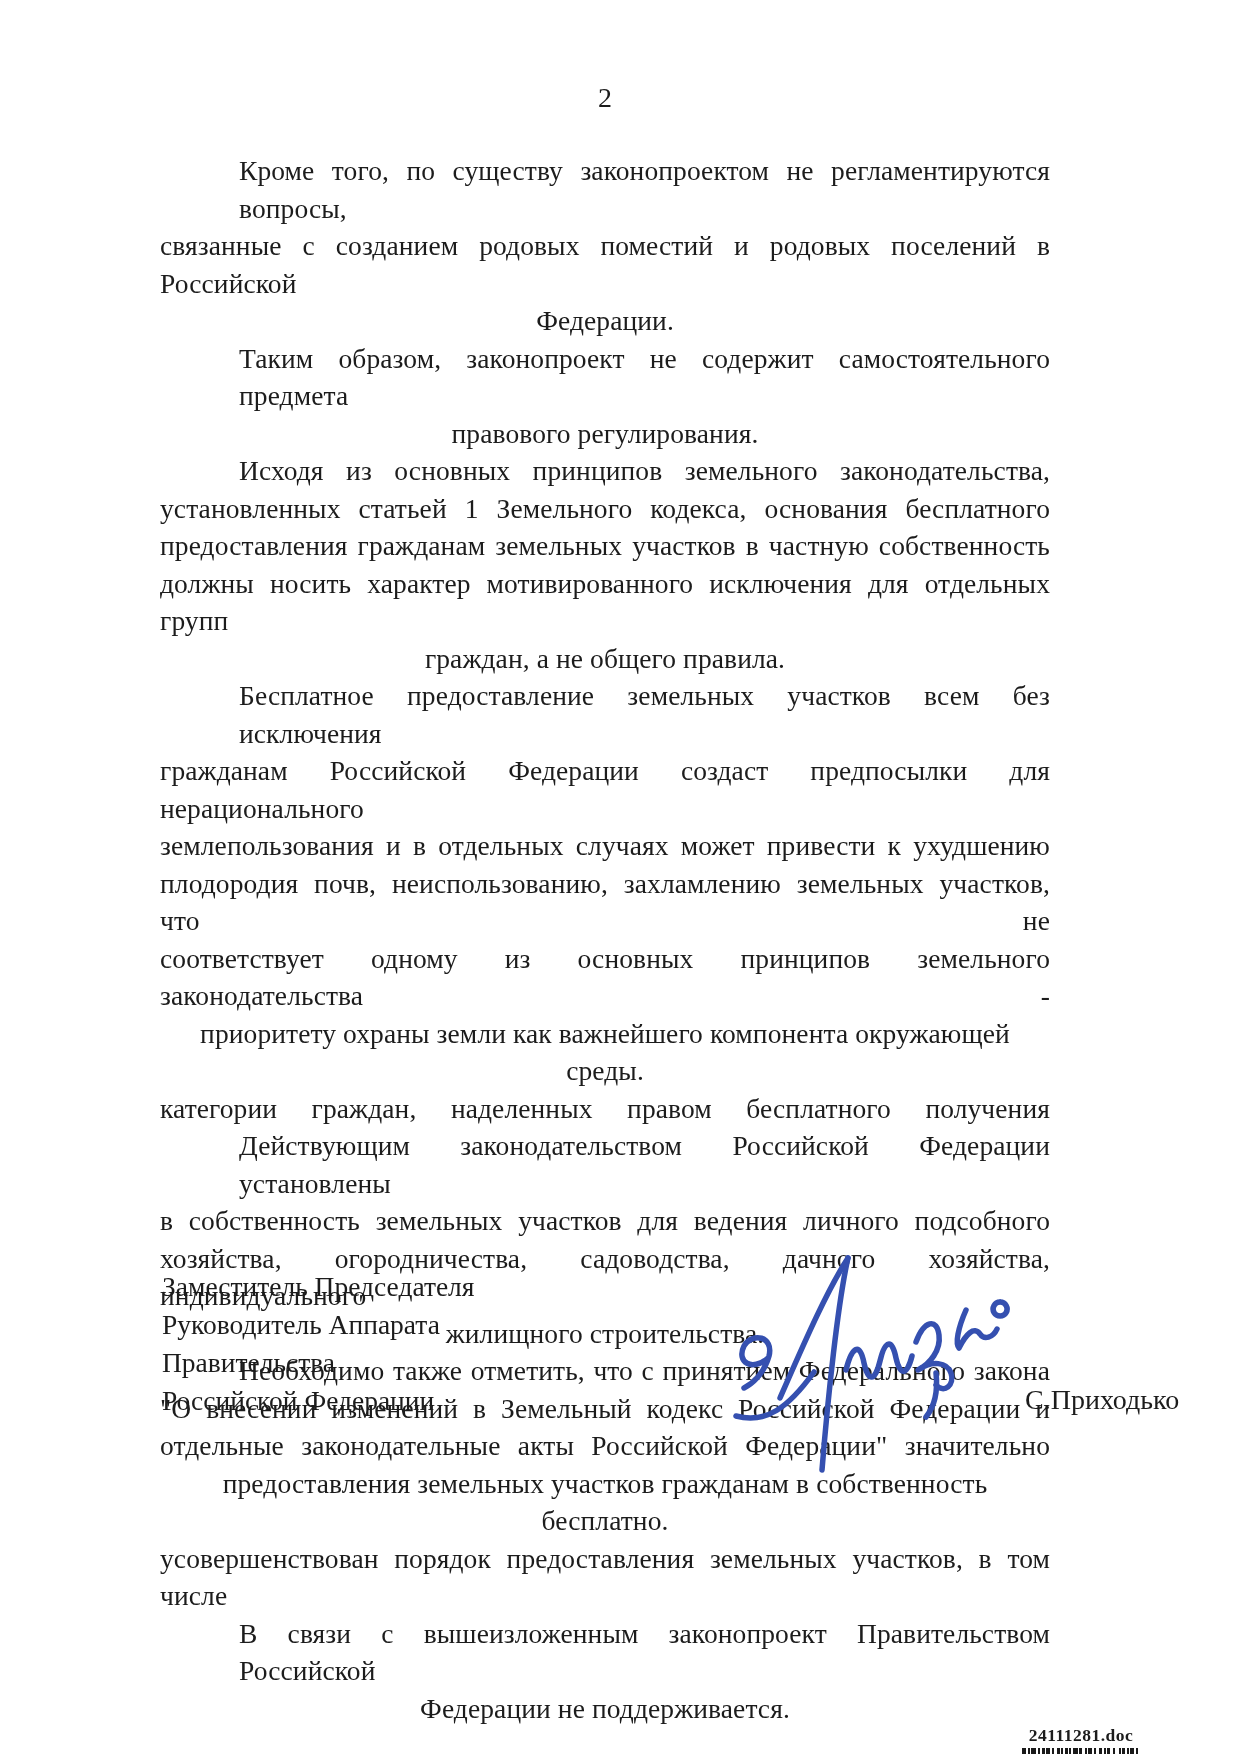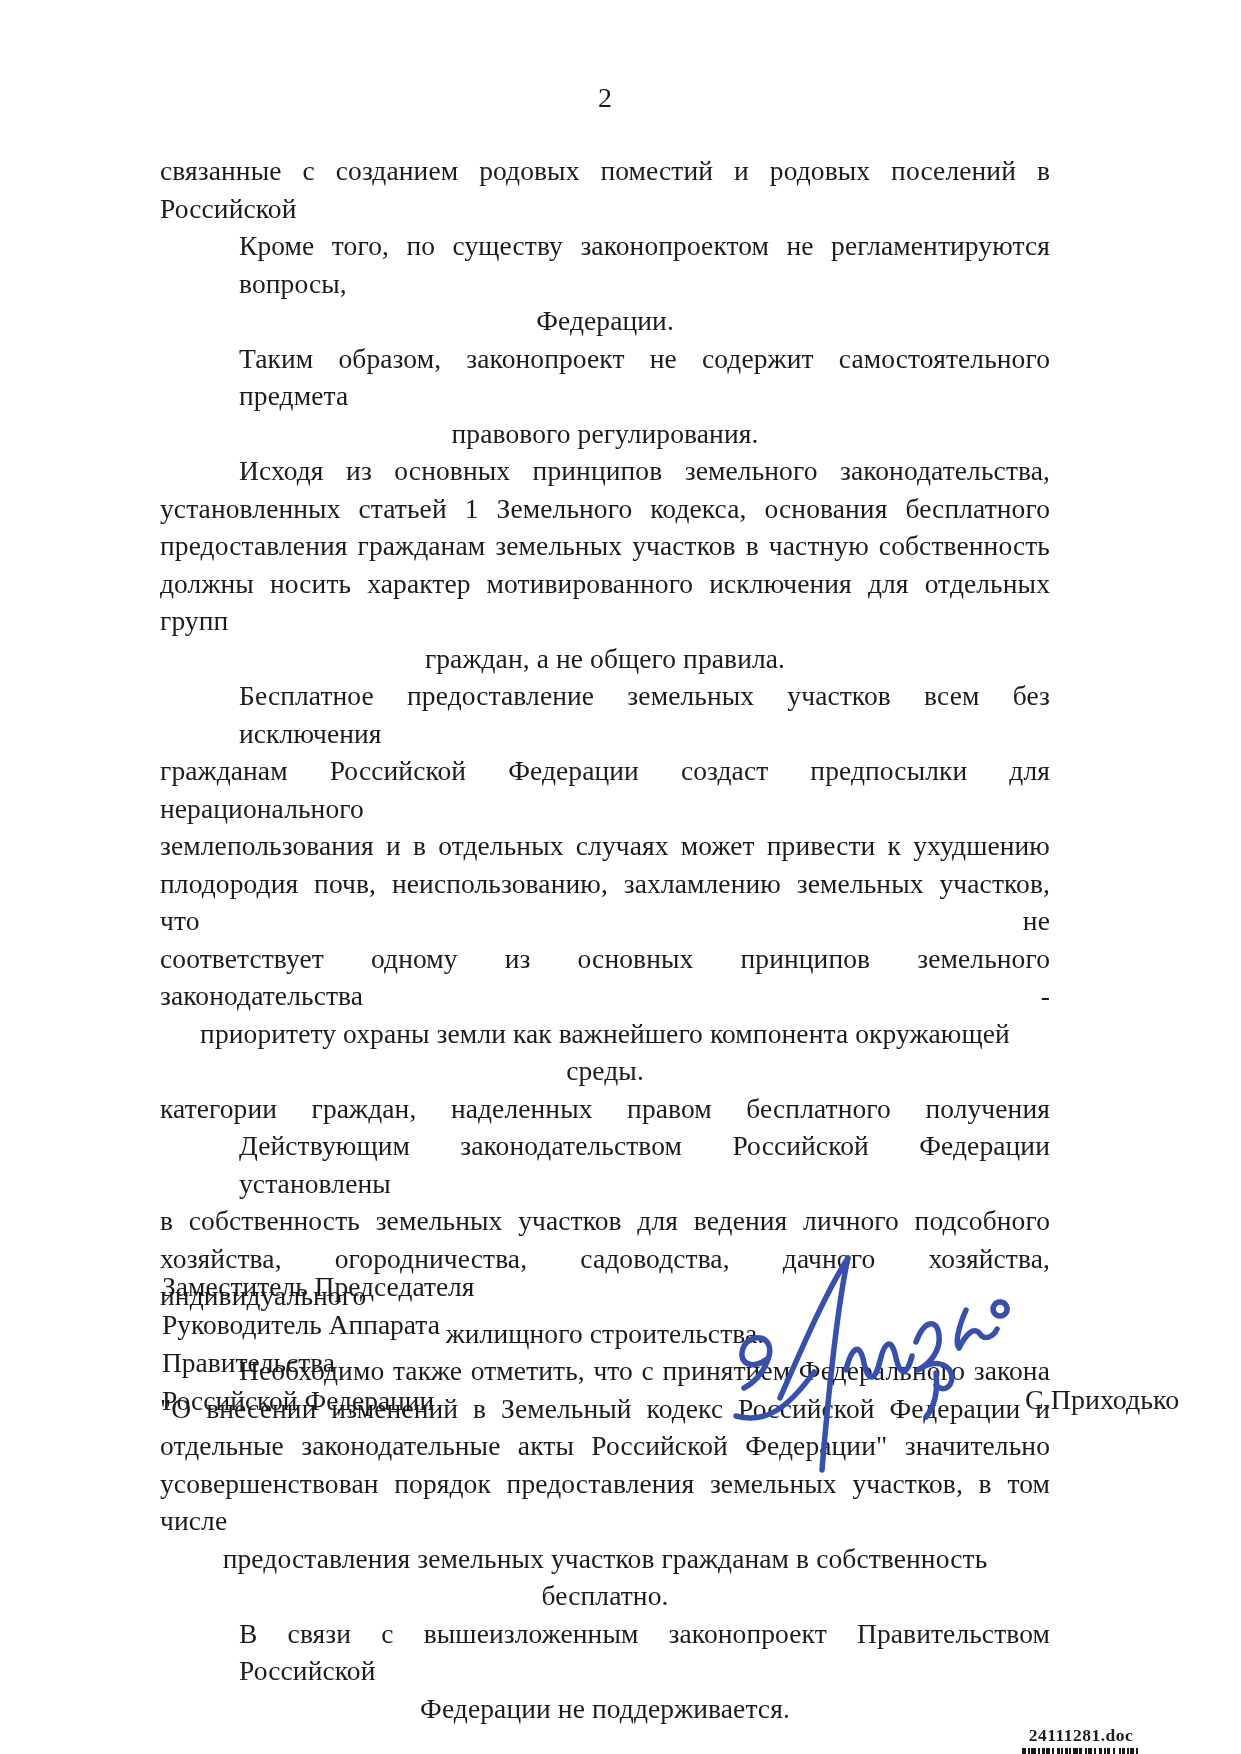--- a/index.html
+++ b/index.html
@@ -40,22 +40,22 @@
 </style>
 </head>
 <body>
 
 <div class="page">
 
   <div class="page-num">2</div>
 
   <div class="doc-body">
     <div class="para">
+      <div class="line first">Кроме того, по существу законопроектом не регламентируются вопросы,</div>
       <div class="line">связанные с созданием родовых поместий и родовых поселений в Российской</div>
-      <div class="line first">Кроме того, по существу законопроектом не регламентируются вопросы,</div>
       <div class="line last">Федерации.</div>
     </div>
     <div class="para">
       <div class="line first">Таким образом, законопроект не содержит самостоятельного предмета</div>
       <div class="line last">правового регулирования.</div>
     </div>
     <div class="para">
       <div class="line first">Исходя из основных принципов земельного законодательства,</div>
       <div class="line">установленных статьей 1 Земельного кодекса, основания бесплатного</div>
       <div class="line">предоставления гражданам земельных участков в частную собственность</div>
@@ -74,22 +74,22 @@
       <div class="line">категории граждан, наделенных правом бесплатного получения</div>
       <div class="line first">Действующим законодательством Российской Федерации установлены</div>
       <div class="line">в собственность земельных участков для ведения личного подсобного</div>
       <div class="line">хозяйства, огородничества, садоводства, дачного хозяйства, индивидуального</div>
       <div class="line last">жилищного строительства.</div>
     </div>
     <div class="para">
       <div class="line first">Необходимо также отметить, что с принятием Федерального закона</div>
       <div class="line">"О внесении изменений в Земельный кодекс Российской Федерации и</div>
       <div class="line">отдельные законодательные акты Российской Федерации" значительно</div>
+      <div class="line last">предоставления земельных участков гражданам в собственность бесплатно.</div>
       <div class="line">усовершенствован порядок предоставления земельных участков, в том числе</div>
-      <div class="line last">предоставления земельных участков гражданам в собственность бесплатно.</div>
     </div>
     <div class="para">
       <div class="line first">В связи с вышеизложенным законопроект Правительством Российской</div>
       <div class="line last">Федерации не поддерживается.</div>
     </div>
   </div>
 
   <div class="sig-block">
     <div>Заместитель Председателя</div>
     <div>Руководитель Аппарата Правительства</div>

